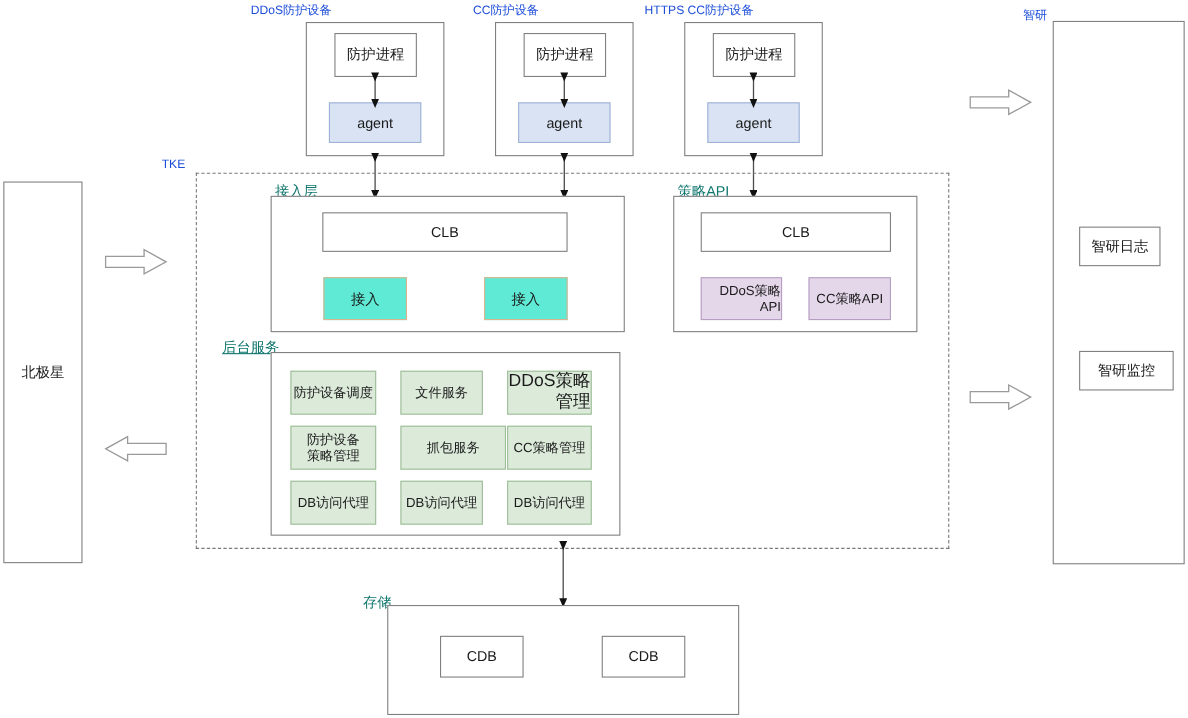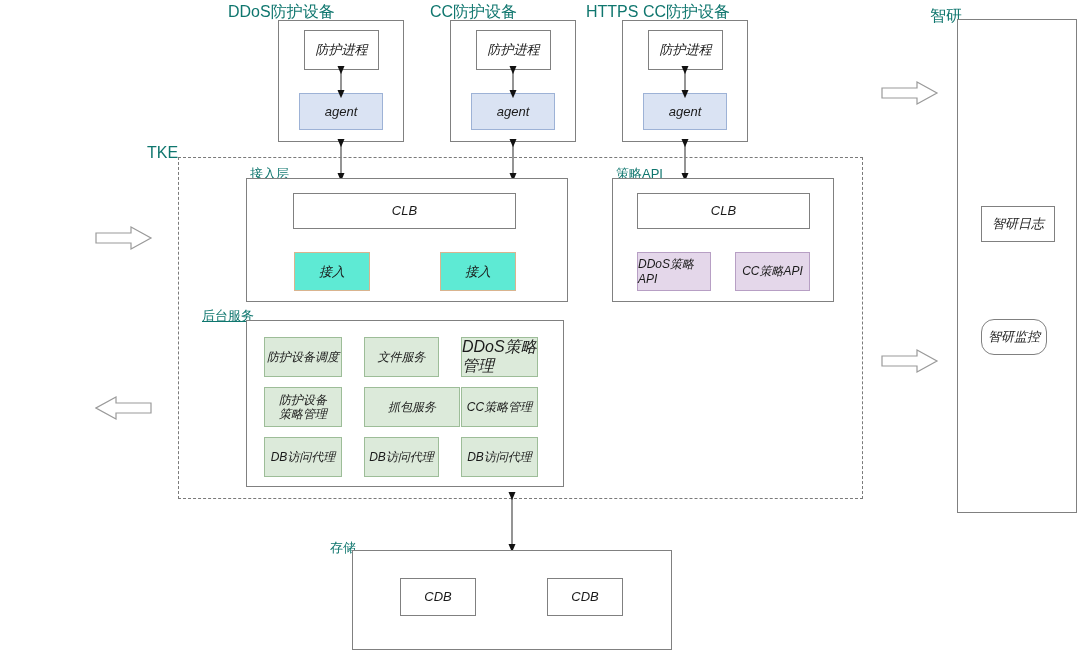--- a/index.html
+++ b/index.html
@@ -30,36 +30,35 @@
     background: #ffffff;
   }
   .dashed {
     border: 1px dashed #7a7a7a;
     background: transparent;
   }
   .centered {
     display: flex;
     align-items: center;
     justify-content: center;
-    text-align: left;
+    text-align: right;
     line-height: 1.18;
-    font-style: italic;
   }
 
   
   .caption {
     font-size: 13px;
     color: #0f766e;
     white-space: nowrap;
     background: #ffffff;
     padding: 0 2px;
   }
   .toplabel {
-    font-size: 16px;
-    color: #0f766e;
+    font-size: 11px;
+    color: #1d4ed8;
     white-space: nowrap;
     text-align: center;
   }
 
   
   .fill-blue   { background: #dae3f3; border: 1px solid #9db2d6; }
   .fill-orange { background: #5eead4; border: 1px solid #d9b48f; }
   .fill-purple { background: #e4d7ea; border: 1px solid #b79fc4; }
   .fill-green  { background: #dceada; border: 1px solid #9dbd98; }
 
@@ -107,20 +106,21 @@
   <svg class="conn" style="left:335px; top:141px;" width="12" height="38">
     <line x1="6" y1="2" x2="6" y2="36" stroke="#4d4d4d" stroke-width="1.2" marker-start="url(#ah)" marker-end="url(#ah)"></line>
   </svg>
   <svg class="conn" style="left:507px; top:141px;" width="12" height="38">
     <line x1="6" y1="2" x2="6" y2="36" stroke="#4d4d4d" stroke-width="1.2" marker-start="url(#ah)" marker-end="url(#ah)"></line>
   </svg>
   <svg class="conn" style="left:679px; top:141px;" width="12" height="38">
     <line x1="6" y1="2" x2="6" y2="36" stroke="#4d4d4d" stroke-width="1.2" marker-start="url(#ah)" marker-end="url(#ah)"></line>
   </svg>
 
+  <div class="abs box centered t13" style="left:3px; top:165px; width:72px; height:347px;">北极星</div>
 
   <svg class="blockarrow" style="left:95px; top:225px;" width="58" height="26">
     <path d="M1,8 L36,8 L36,2 L56,13 L36,24 L36,18 L1,18 Z" fill="#ffffff" stroke="#9a9a9a" stroke-width="1.2" stroke-linejoin="miter"></path>
   </svg>
 
   <svg class="blockarrow" style="left:95px; top:395px;" width="58" height="26">
     <path d="M56,8 L21,8 L21,2 L1,13 L21,24 L21,18 L56,18 Z" fill="#ffffff" stroke="#9a9a9a" stroke-width="1.2" stroke-linejoin="miter"></path>
   </svg>
 
   <div class="abs toplabel" style="left:147px; top:144px;">TKE</div>
@@ -159,21 +159,21 @@
   </svg>
 
   <div class="abs caption" style="left:328px; top:539px;">存储</div>
   <div class="abs group" style="left:352px; top:550px; width:320px; height:100px;"></div>
   <div class="abs box centered t13" style="left:400px; top:578px; width:76px; height:38px;">CDB</div>
   <div class="abs box centered t13" style="left:547px; top:578px; width:76px; height:38px;">CDB</div>
 
   <div class="abs toplabel" style="left:930px; top:6px;">智研</div>
   <div class="abs group" style="left:957px; top:19px; width:120px; height:494px;"></div>
   <div class="abs box centered t13" style="left:981px; top:206px; width:74px; height:36px;">智研日志</div>
-  <div class="abs box centered t13" style="left:981px; top:319px; width:66px; height:36px;border-radius:13px;">智研监控</div>
+  <div class="abs box centered t13" style="left:981px; top:319px; width:86px; height:36px;">智研监控</div>
 
   <svg class="blockarrow" style="left:881px; top:80px;" width="58" height="26">
     <path d="M1,8 L36,8 L36,2 L56,13 L36,24 L36,18 L1,18 Z" fill="#ffffff" stroke="#9a9a9a" stroke-width="1.2" stroke-linejoin="miter"></path>
   </svg>
 
   <svg class="blockarrow" style="left:881px; top:348px;" width="58" height="26">
     <path d="M1,8 L36,8 L36,2 L56,13 L36,24 L36,18 L1,18 Z" fill="#ffffff" stroke="#9a9a9a" stroke-width="1.2" stroke-linejoin="miter"></path>
   </svg>
 
 </div>

